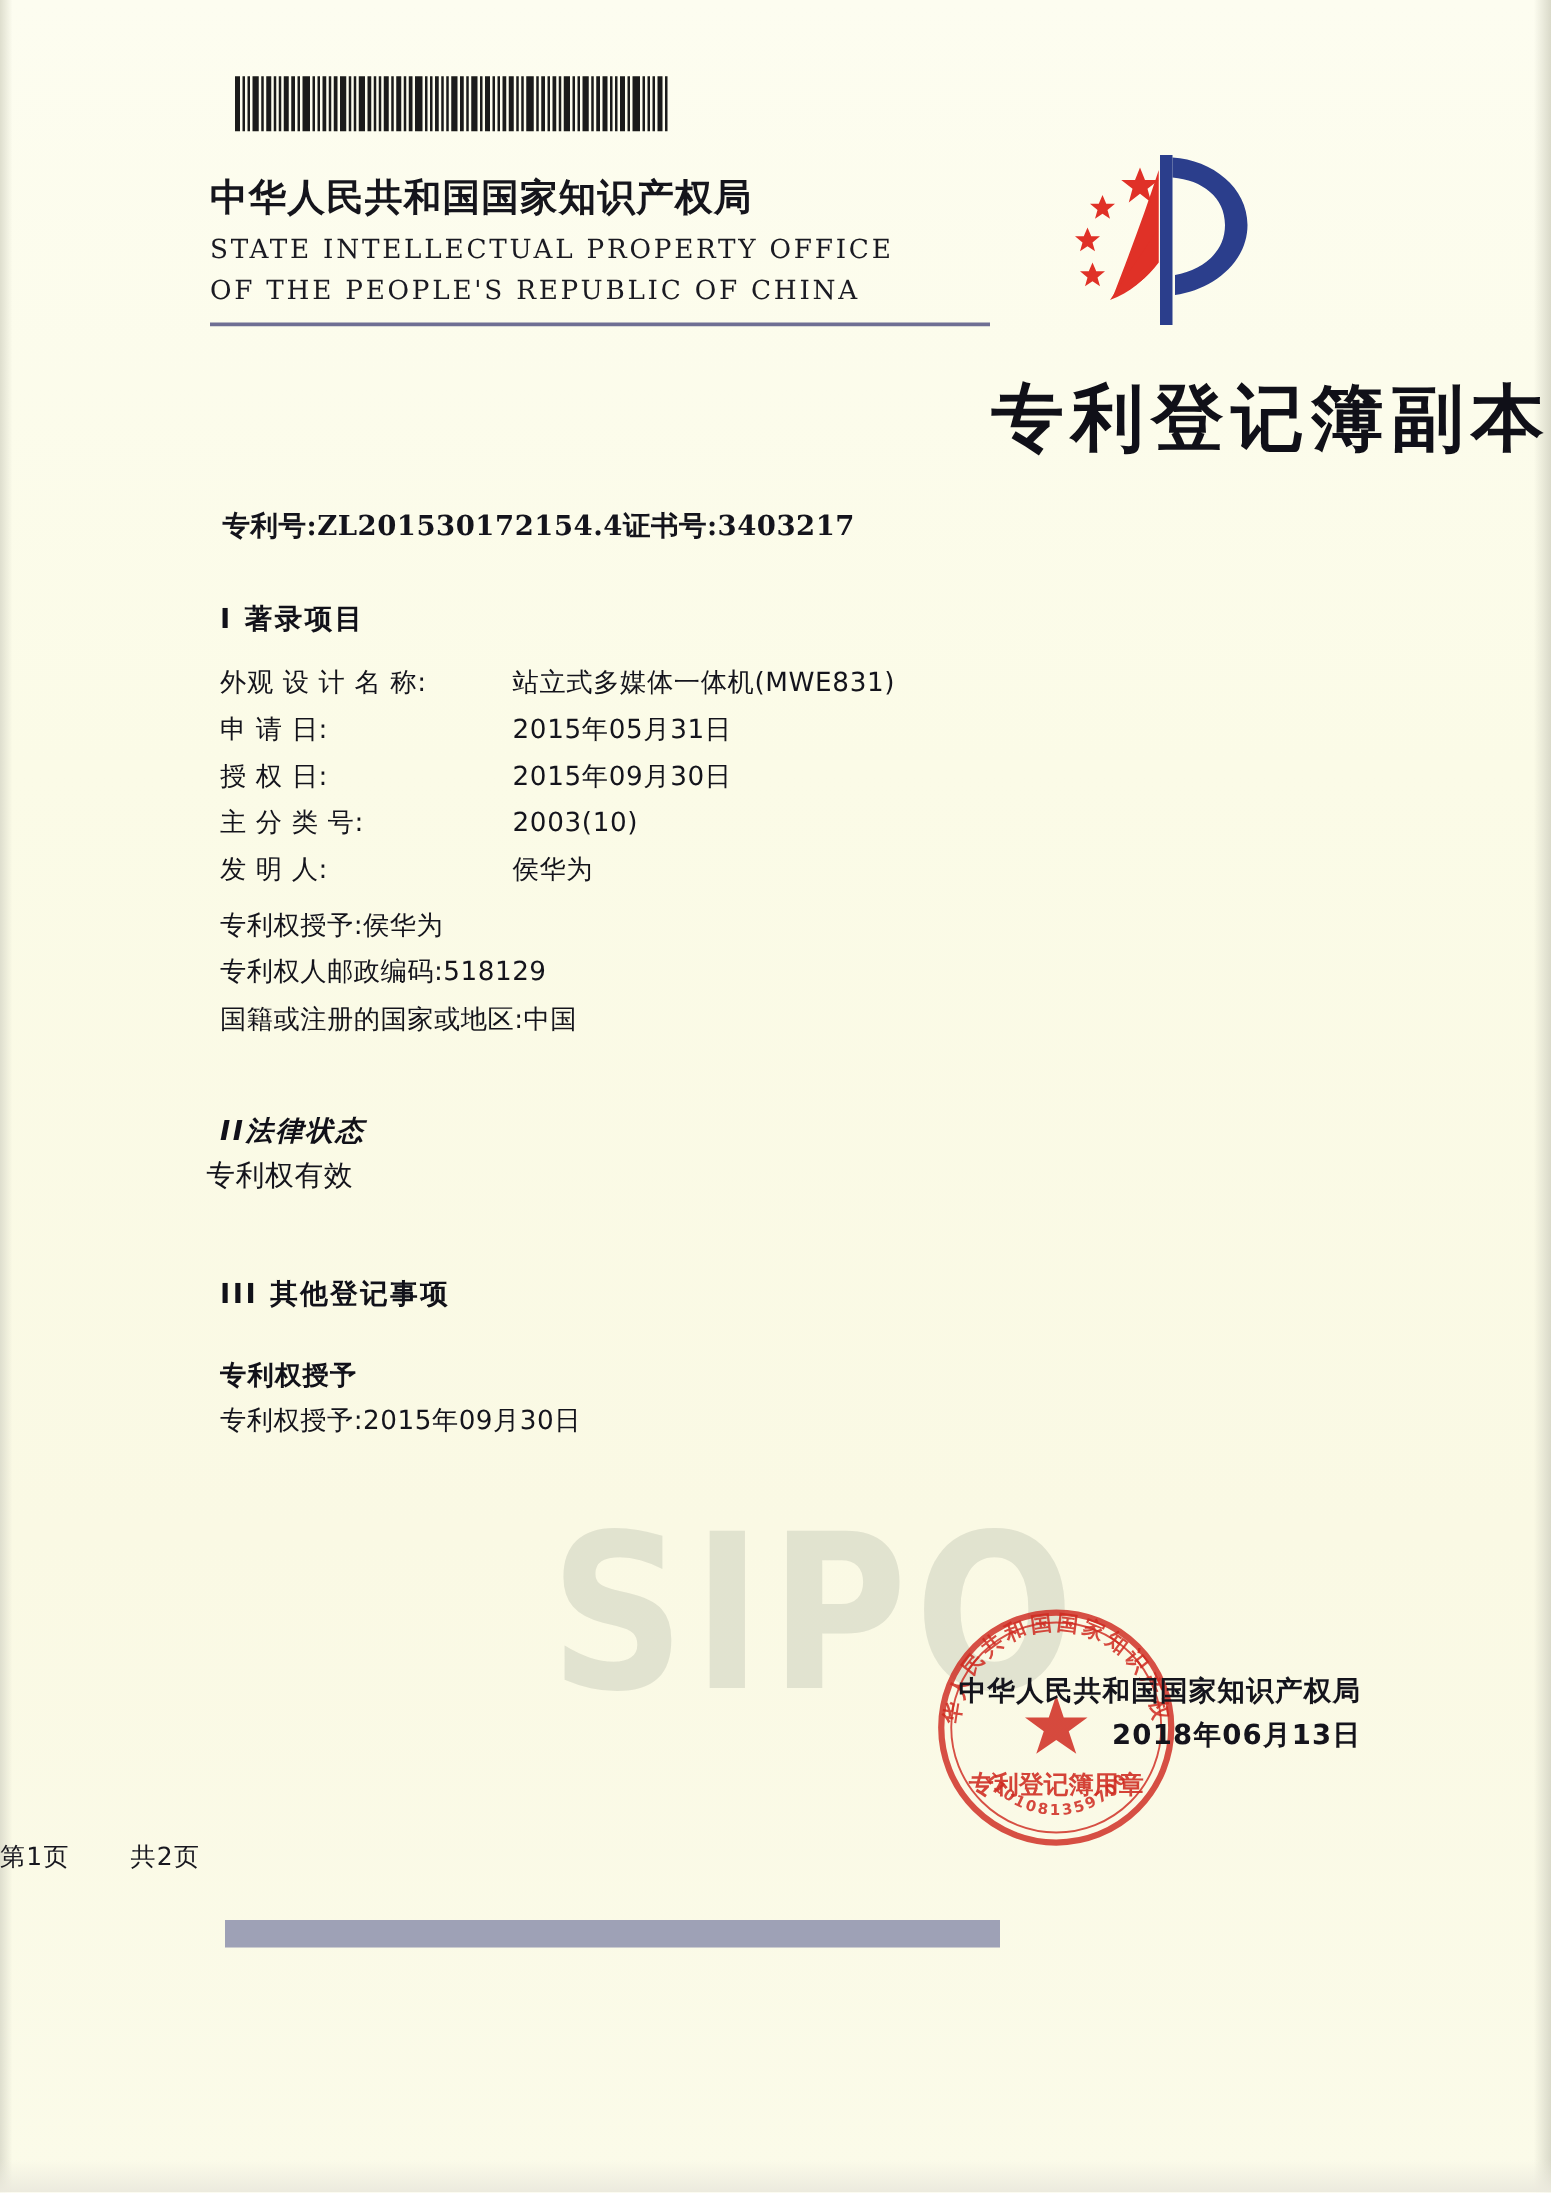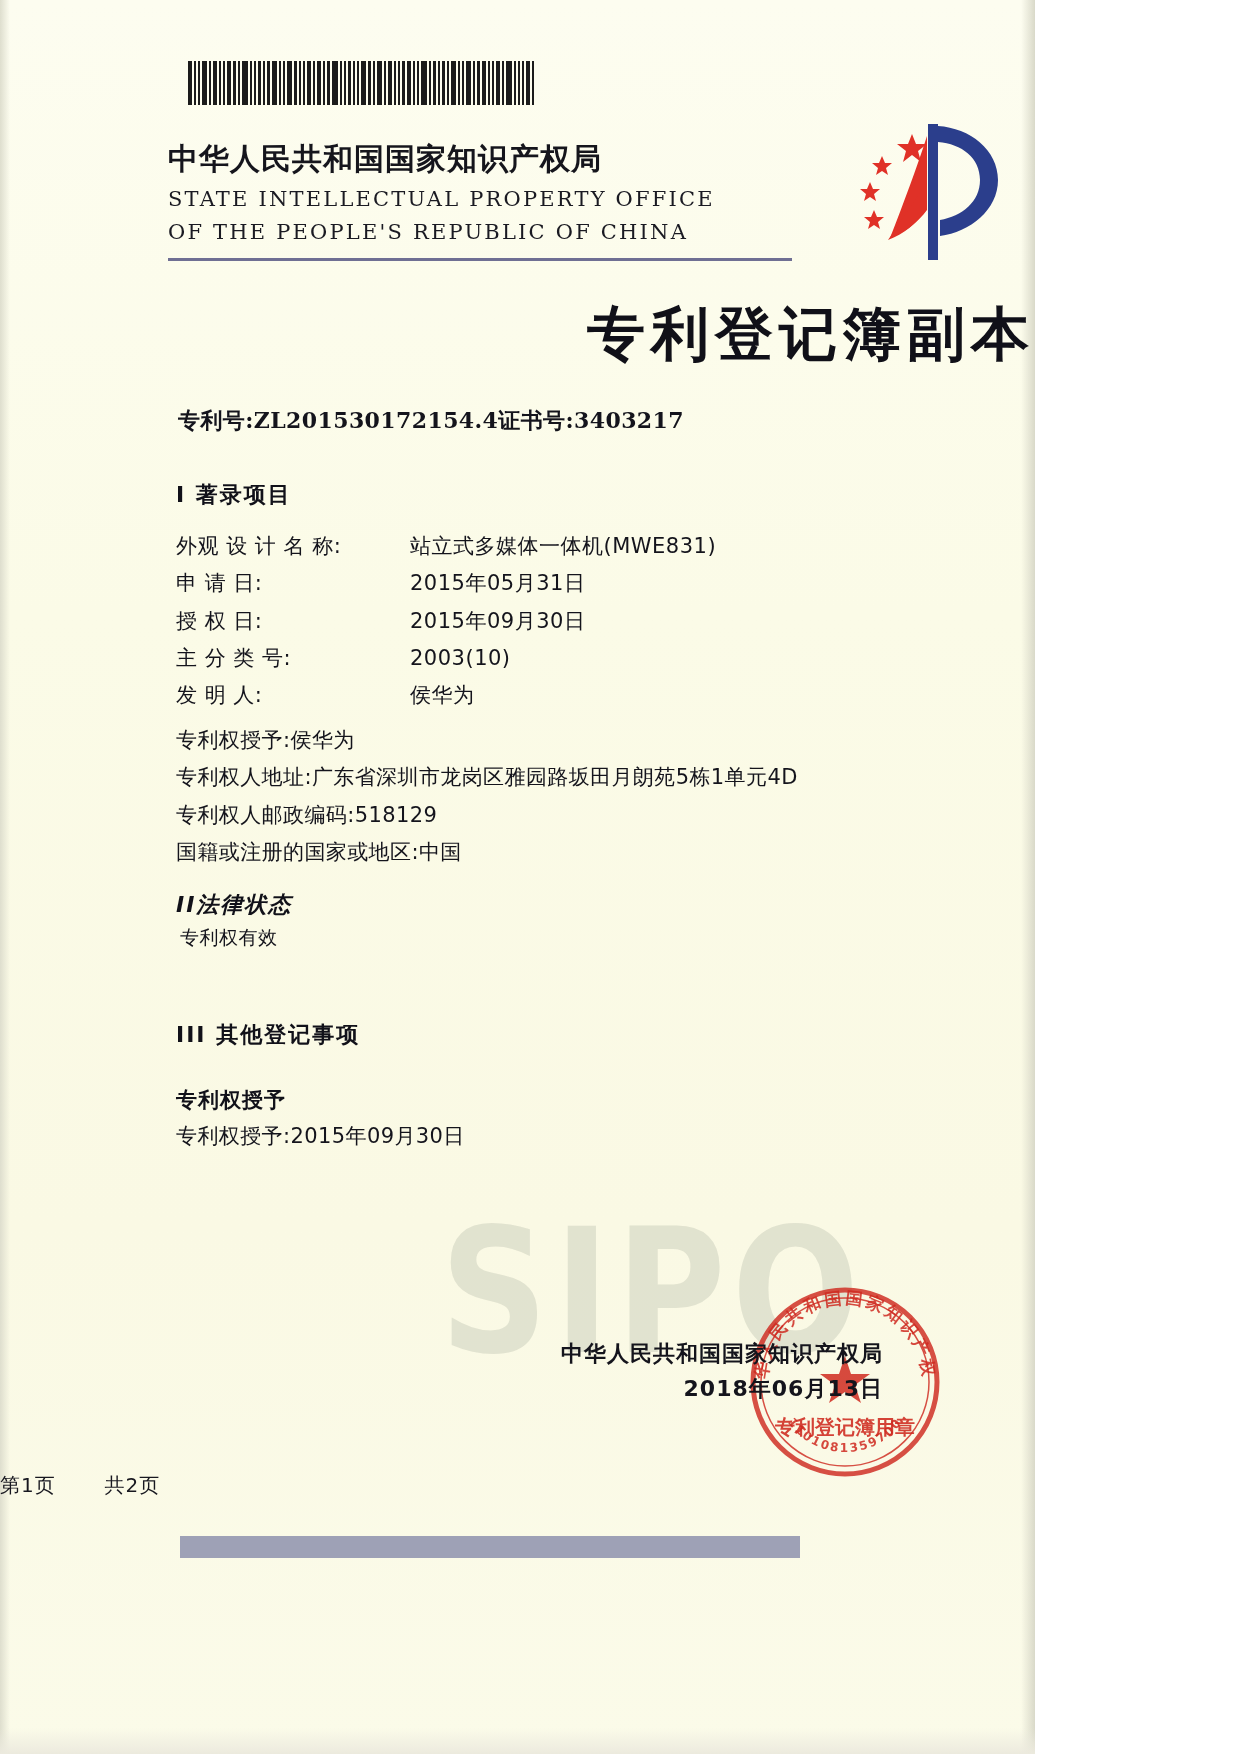--- a/index.html
+++ b/index.html
@@ -11,21 +11,21 @@
     width: 1241px;
     height: 1754px;
     position: relative;
     font-family: "DejaVu Sans", "Liberation Sans", sans-serif;
     overflow: hidden;
   }
 
   .page {
     position: absolute;
     left: 0; top: 0;
-    width: 1035px;
+    width: 1241px;
     height: 1754px;
     background: #fbfbe8;
     overflow: hidden;
   }
   
   .page:before {
     content: "";
     position: absolute;
     left: 0; top: 0; right: 0; bottom: 0;
     background: linear-gradient(180deg, #fdfdf0 0%, #fbfbe7 35%, #faf9e4 70%, #fbfbe9 100%);
@@ -175,23 +175,23 @@
     left: 176px;
     top: 722px;
     font-size: 21px;
     color: #14141c;
     line-height: 1.78;
     letter-spacing: 0.4px;
   }
 
   .legal-value {
     position: absolute;
-    left: 180px;
+    left: 165px;
     top: 925px;
-    font-size: 19px;
+    font-size: 23px;
     color: #14141c;
     letter-spacing: 0.5px;
   }
 
   .other-sub {
     position: absolute;
     left: 176px;
     top: 1086px;
     font-size: 21px;
     font-weight: bold;
@@ -397,21 +397,20 @@
     </tr>
     <tr>
       <td class="label">发 明 人:</td>
       <td class="value">侯华为</td>
     </tr>
   </tbody>
     </table>
 
   <div class="owner-block">
     <div>专利权授予:侯华为</div>
-    <div>专利权人地址:广东省深圳市龙岗区雅园路坂田月朗苑5栋1单元4D</div>
     <div>专利权人邮政编码:518129</div>
     <div>国籍或注册的国家或地区:中国</div>
   </div>
 
   <div class="sec-head" id="sec2-head">II法律状态</div>
   <div class="legal-value">专利权有效</div>
 
   <div class="sec-head" id="sec3-head">III 其他登记事项</div>
   <div class="other-sub">专利权授予</div>
   <div class="other-line">专利权授予:2015年09月30日</div>

